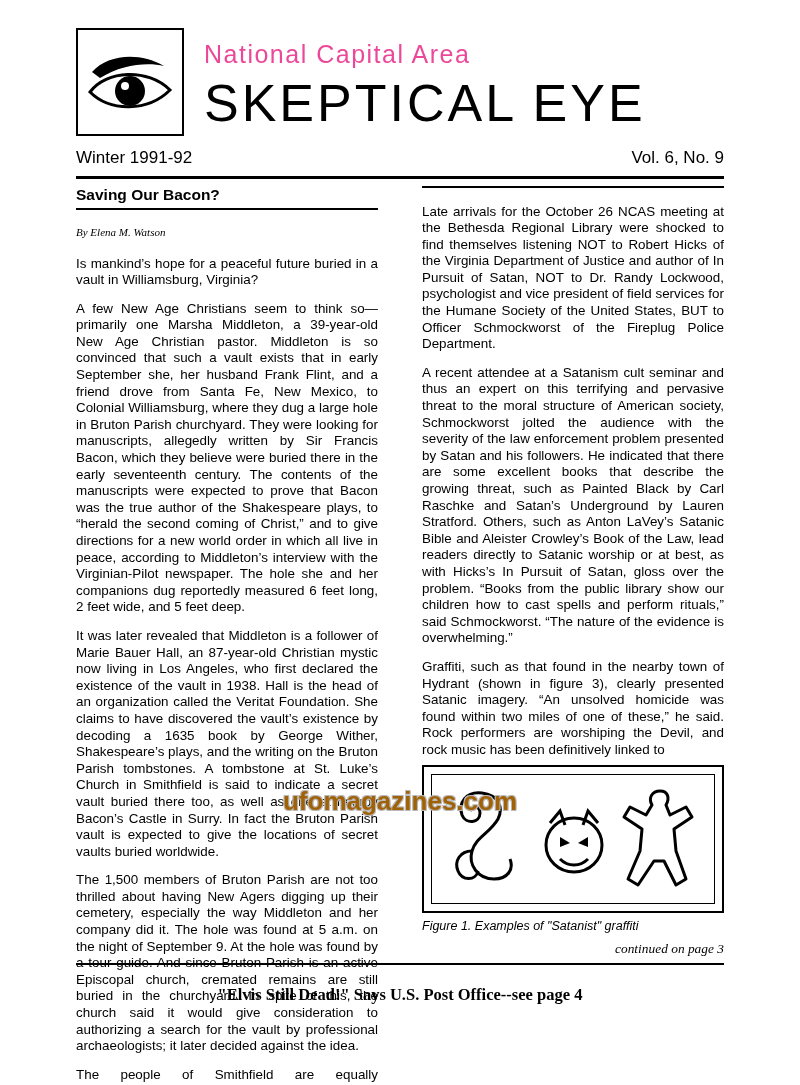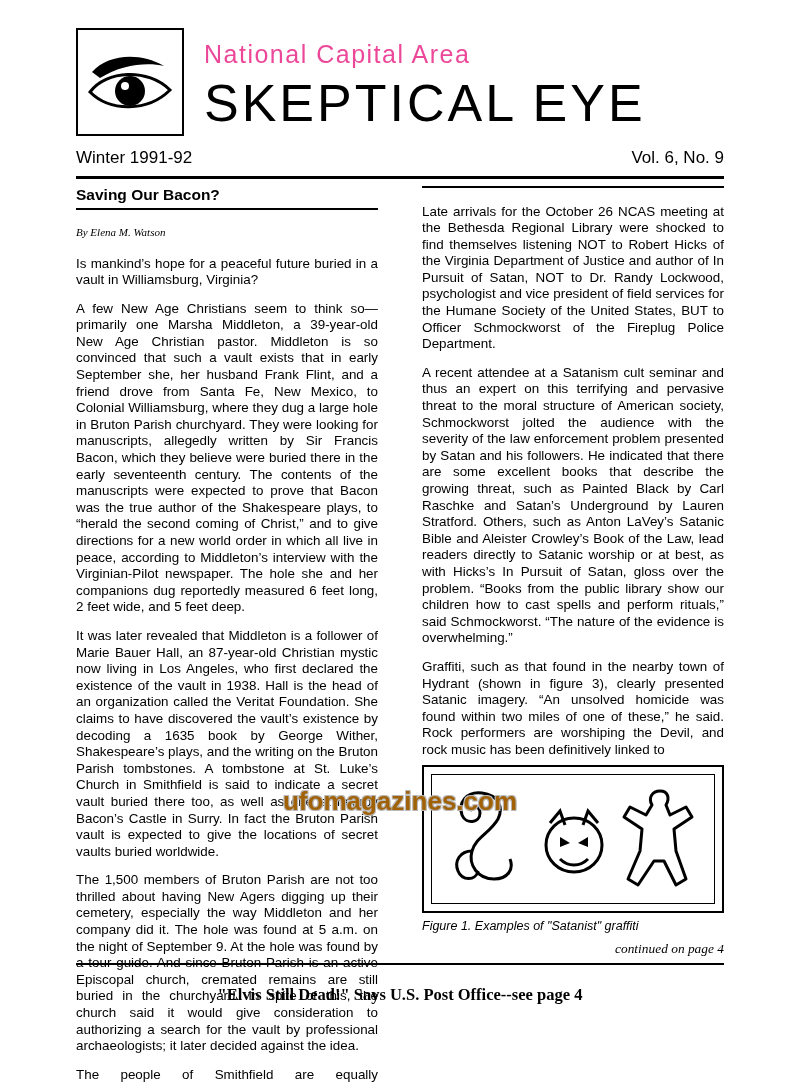--- a/index.html
+++ b/index.html
@@ -243,21 +243,21 @@
           <path d="M126 56 L136 44 L141 58" fill="none" stroke="#000" stroke-width="3"></path>
           <path d="M174 56 L164 44 L159 58" fill="none" stroke="#000" stroke-width="3"></path>
           <path d="M136 70 L146 76 L136 80 Z" fill="#000"></path>
           <path d="M164 70 L154 76 L164 80 Z" fill="#000"></path>
           <path d="M136 92 C144 100, 156 100, 164 92" fill="none" stroke="#000" stroke-width="3"></path>
 
           <path d="M236 24 C228 24, 224 31, 228 38 L222 48 L206 40 L200 50 L218 62 L216 84 L204 112 L214 118 L230 94 L240 94 L252 118 L262 112 L252 84 L250 62 L268 50 L262 40 L246 48 L242 38 C246 31, 244 24, 236 24 Z" fill="none" stroke="#000" stroke-width="3" stroke-linejoin="round"></path>
         </svg>
       </div>
       <div class="figcaption">Figure 1.  Examples of "Satanist" graffiti</div>
-      <p class="cont">continued on page 4</p>
+      <p class="cont">continued on page 3</p>
     </div>
 
     <div class="clear"></div>
   </div>
 
   <div class="rule-bottom"></div>
   <div class="footer-line">"Elvis Still Dead!" Says U.S. Post Office--see page 4</div>
 
   <div class="watermark">ufomagazines.com</div>
 </div>

